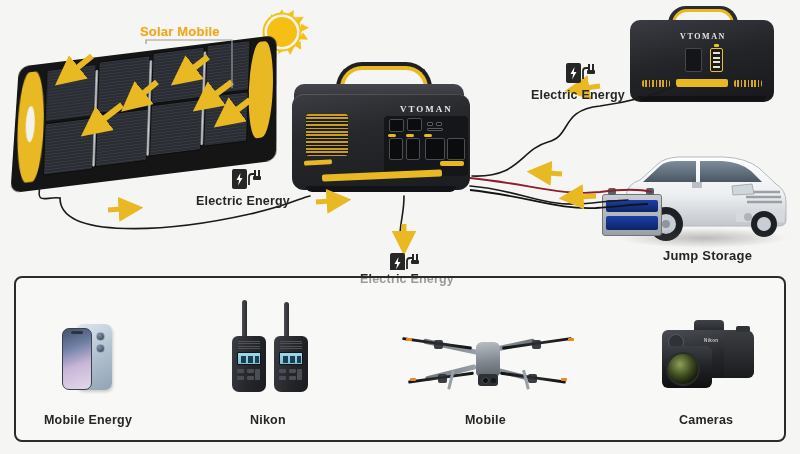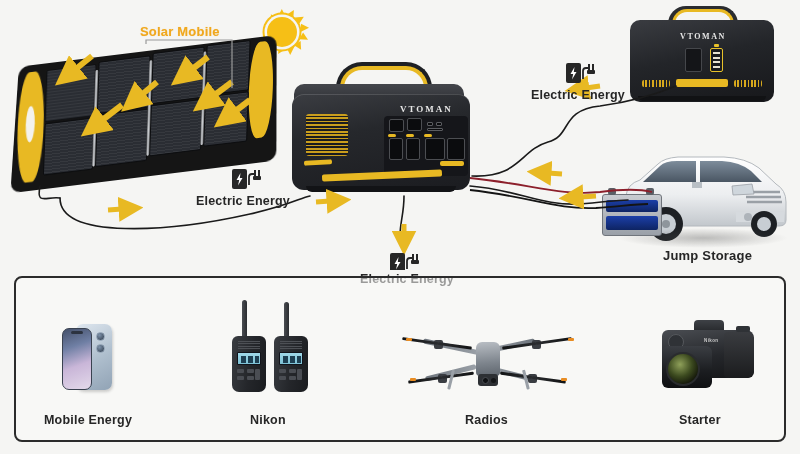--- a/index.html
+++ b/index.html
@@ -652,27 +652,27 @@
     <div class="dr-tip" style="left:2px;   top:48px; width:6px; height:3px;"></div>
 
     <div class="dr-leg" style="left:44px;  top:40px; width:3px; height:20px; transform: rotate(14deg);"></div>
     <div class="dr-leg" style="left:114px; top:40px; width:3px; height:20px; transform: rotate(-14deg);"></div>
 
     <div class="dr-body" style="left:68px; top:12px; width:24px; height:34px;"></div>
     <div class="dr-gimbal" style="left:70px; top:44px; width:20px; height:12px;"></div>
     <div class="abs" style="left:74px; top:47px; width:7px; height:7px; border-radius:50%; background:#0e1012; border:1px solid #4a4d52;"></div>
     <div class="abs" style="left:83px; top:48px; width:5px; height:5px; border-radius:50%; background:#141618;"></div>
   </div>
-  <div class="lbl lbl-dev" style="left:465px; top:413px;">Radios</div>
+  <div class="lbl lbl-dev" style="left:465px; top:413px;">Mobile</div>
 
   <div class="abs" style="left:648px; top:320px; width:116px; height:74px;">
     <div class="cam-prism" style="left:46px; top:0px;  width:30px; height:14px;"></div>
     <div class="cam-body" style="left:14px; top:10px; width:92px; height:48px;"></div>
     <div class="cam-grip" style="left:76px; top:12px; width:30px; height:46px;"></div>
     <div class="cam-dial" style="left:20px; top:14px; width:16px; height:16px;"></div>
     <div class="cam-brand" style="left:56px; top:18px;">Nikon</div>
     <div class="cam-barrel" style="left:14px; top:26px; width:50px; height:42px;"></div>
     <div class="cam-glass" style="left:18px; top:32px; width:34px; height:34px;"></div>
     <div class="abs" style="left:88px; top:6px; width:14px; height:6px; background:#2f3236; border-radius:2px;"></div>
   </div>
-  <div class="lbl lbl-dev" style="left:679px; top:413px;">Starter</div>
+  <div class="lbl lbl-dev" style="left:679px; top:413px;">Cameras</div>
 
 </div>
 
 </body></html>

